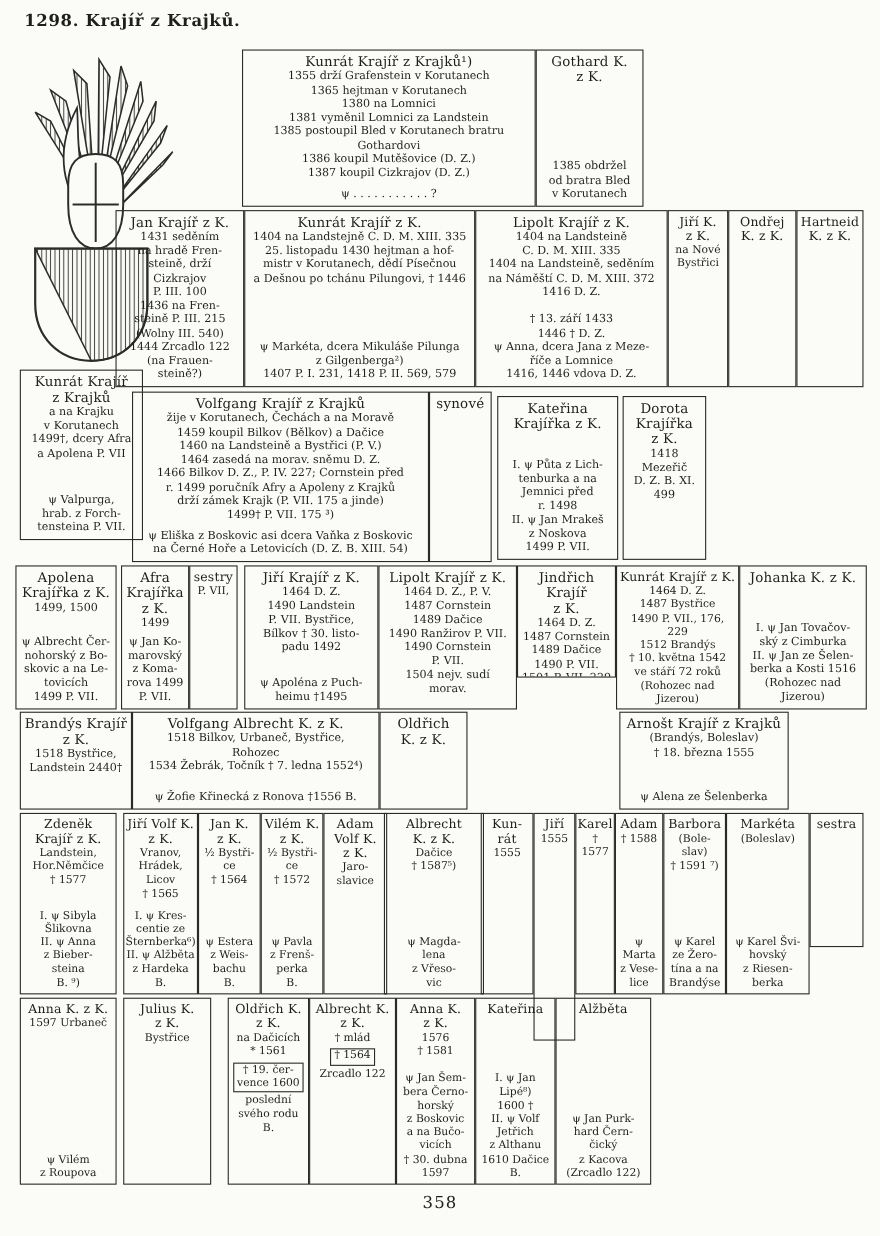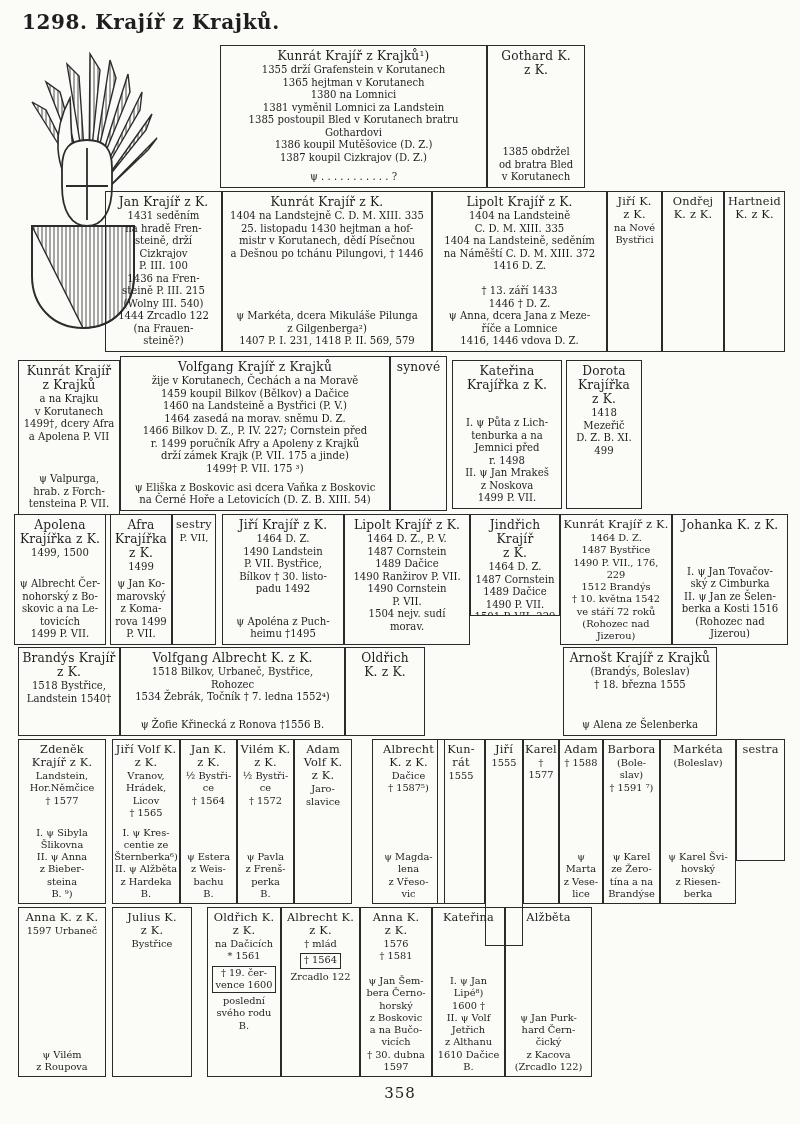--- a/index.html
+++ b/index.html
@@ -4,21 +4,21 @@
 <style>
   html,body{margin:0;padding:0}
   body{
     width:800px;height:1124px;position:relative;
     background:#fbfbf8;color:#1e1e1e;
     font-family:"DejaVu Serif", serif;
     overflow:hidden;
   }
   .page-heading{
     position:absolute;left:22px;top:10px;
-    font-size:20px;font-weight:bold;letter-spacing:.6px;
+    font-size:15px;font-weight:bold;letter-spacing:.6px;
   }
   .page-number{
     position:absolute;left:0;right:0;top:1084px;
     text-align:center;font-size:15px;letter-spacing:1px;
   }
   .coa{position:absolute;left:12px;top:40px;width:152px;height:296px}
   .box{
     position:absolute;box-sizing:border-box;
     border:1.5px solid #2a2a2a;
     display:flex;flex-direction:column;align-items:center;
@@ -138,21 +138,21 @@
   </div>
   <div class="box sm" style="left:662px;top:191px;width:62px;height:161px">
     <div class="bt">Ondřej
 K. z K.</div>
   </div>
   <div class="box sm" style="left:724px;top:191px;width:61px;height:161px">
     <div class="bt">Hartneid
 K. z K.</div>
   </div>
 
-  <div class="box" style="left:18px;top:360px;width:102px;height:155px">
+  <div class="box" style="left:18px;top:336px;width:112px;height:155px">
     <div class="bt">Kunrát Krajíř
 z Krajků</div>
     <div class="bd">a na Krajku
 v Korutanech
 1499†, dcery Afra
 a Apolena P. VII</div>
     <div class="sp">ψ Valpurga,
 hrab. z Forch-
 tensteina P. VII.</div>
   </div>
@@ -265,21 +265,21 @@
 II. ψ Jan ze Šelen-
 berka a Kosti 1516
 (Rohozec nad
 Jizerou)</div>
   </div>
 
   <div class="box" style="left:18px;top:647px;width:102px;height:89px">
     <div class="bt">Brandýs Krajíř
 z K.</div>
     <div class="bd">1518 Bystřice,
-Landstein 1540†</div>
+Landstein 2440†</div>
   </div>
   <div class="box" style="left:120px;top:647px;width:225px;height:89px">
     <div class="bt">Volfgang Albrecht K. z K.</div>
     <div class="bd">1518 Bilkov, Urbaneč, Bystřice,
 Rohozec
 1534 Žebrák, Točník † 7. ledna 1552⁴)</div>
     <div class="sp">ψ Žofie Křinecká z Ronova †1556 B.</div>
   </div>
   <div class="box" style="left:345px;top:647px;width:80px;height:89px">
     <div class="bt">Oldřich
@@ -341,21 +341,21 @@
 perka
 B.</div>
   </div>
   <div class="box sm" style="left:294px;top:739px;width:58px;height:165px">
     <div class="bt">Adam
 Volf K.
 z K.</div>
     <div class="bd">Jaro-
 slavice</div>
   </div>
-  <div class="box sm" style="left:372px;top:739px;width:73px;height:165px">
+  <div class="box sm" style="left:349px;top:739px;width:91px;height:165px">
     <div class="bt">Albrecht
 K. z K.</div>
     <div class="bd">Dačice
 † 1587⁵)</div>
     <div class="sp">ψ Magda-
 lena
 z Vřeso-
 vic</div>
   </div>
   <div class="box sm" style="left:437px;top:739px;width:48px;height:165px">

